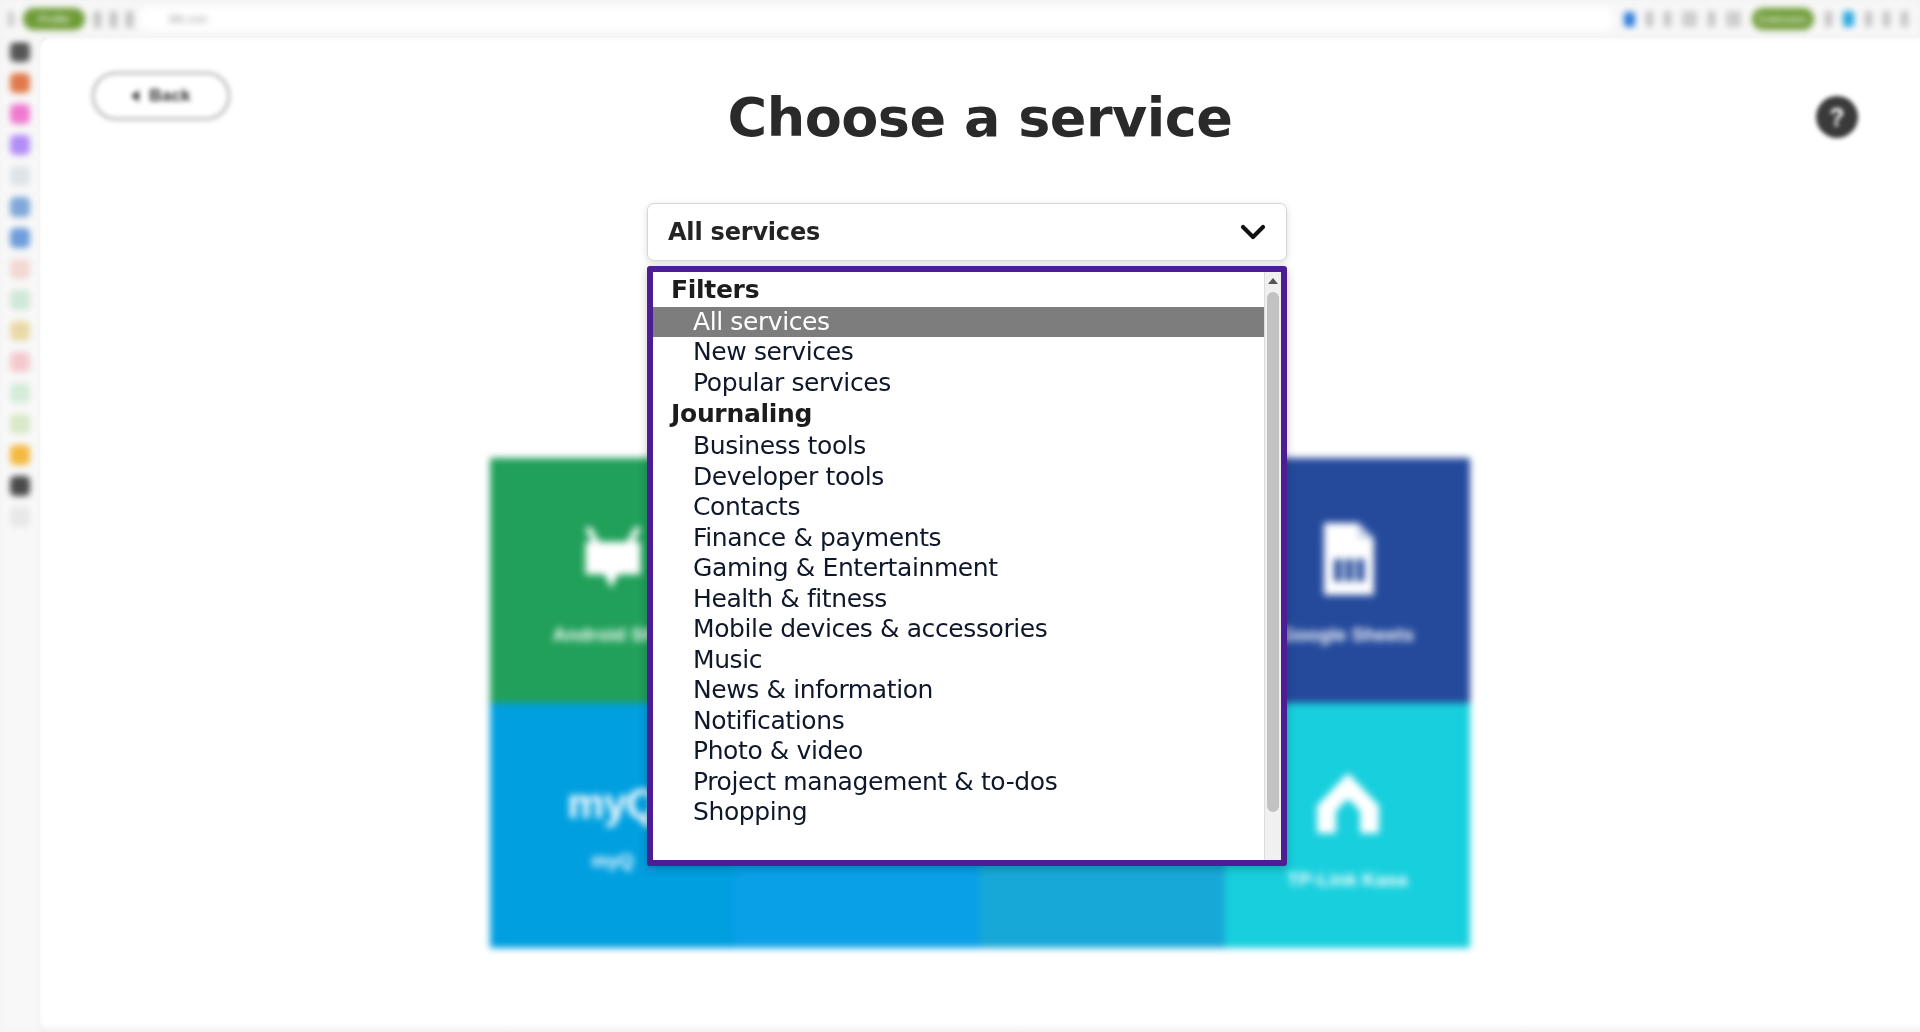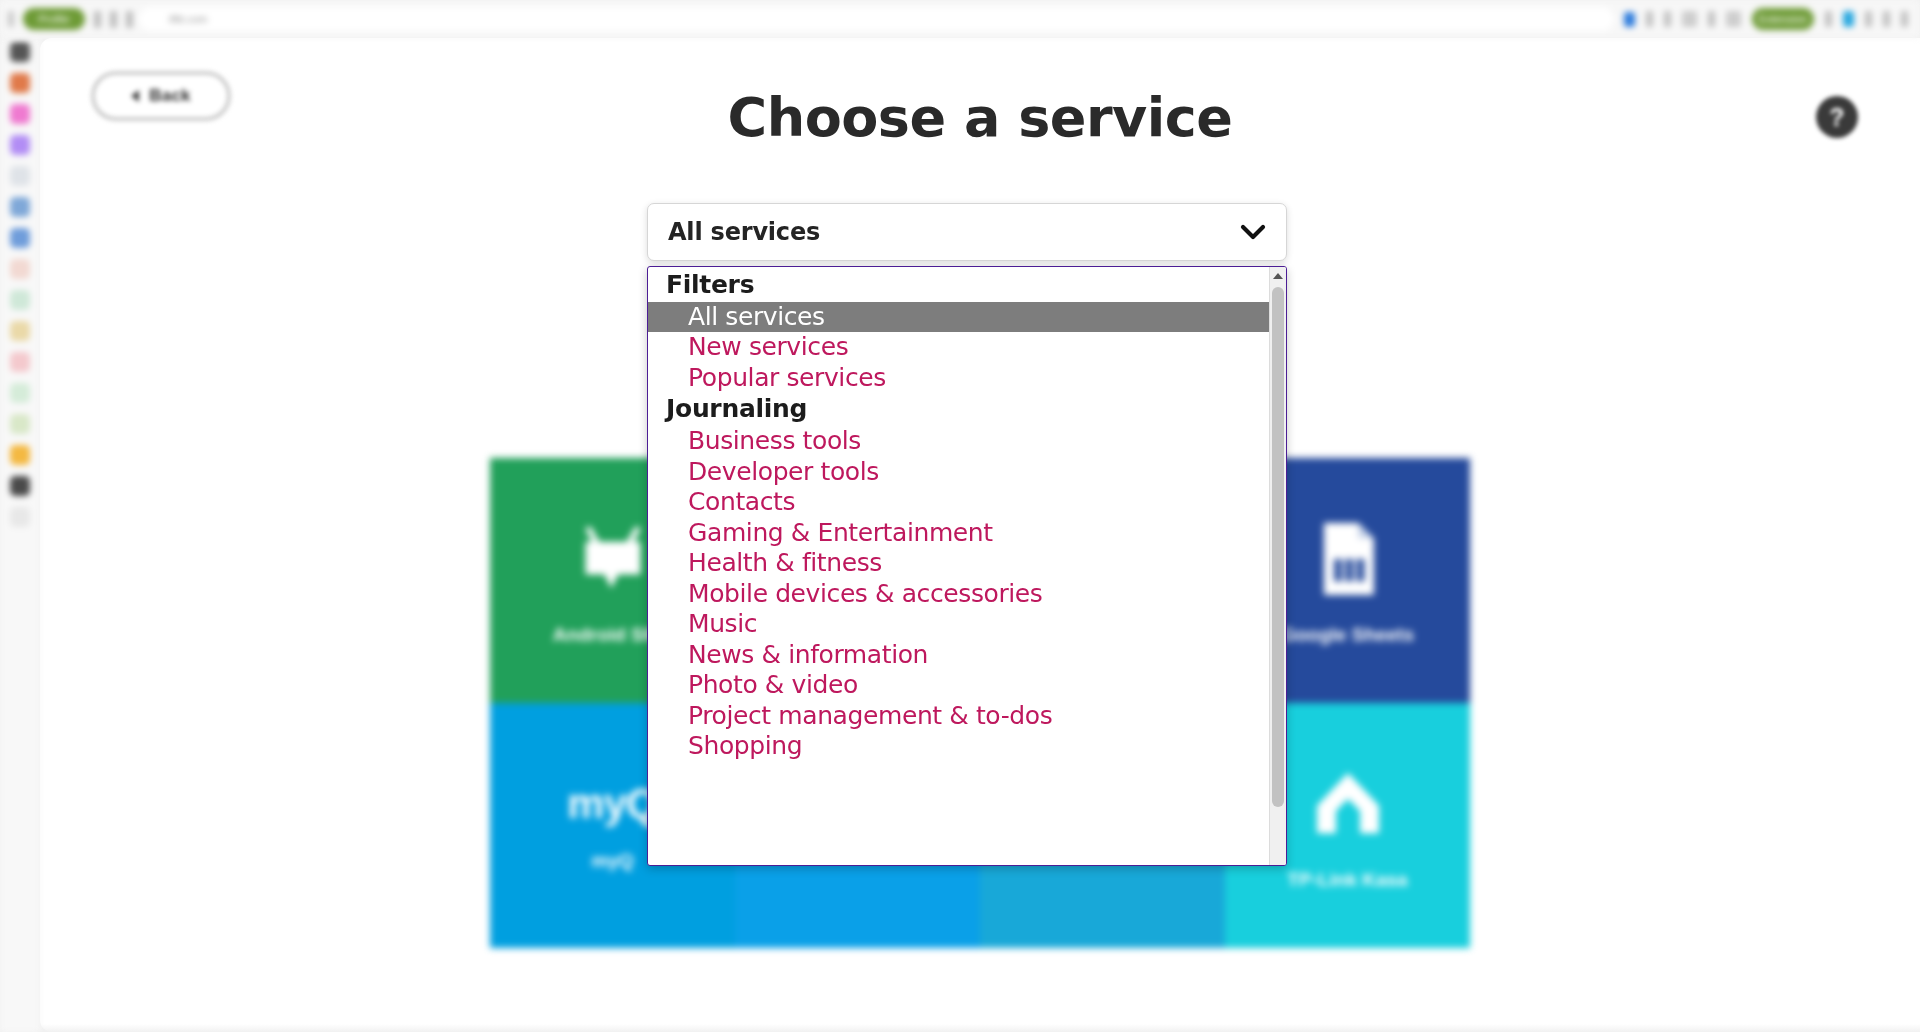--- a/index.html
+++ b/index.html
@@ -277,21 +277,21 @@
   }
   .chevron-down svg { width: 26px; height: 16px; }
 
   .listbox {
     position: absolute;
     top: 63px;
     left: 0;
     width: 640px;
     height: 600px;
     background: #ffffff;
-    border: 1px solid #4c1d95;
+    border: 6px solid #4c1d95;
     border-radius: 3px;
     box-shadow: 0 3px 10px rgba(0,0,0,0.22);
     overflow: hidden;
     display: flex;
   }
   .listbox-inner {
     flex: 1;
     padding-top: 2px;
     overflow: hidden;
   }
@@ -300,21 +300,21 @@
     font-size: 25px;
     font-weight: 800;
     color: #1c1c1c;
     padding: 2px 0 2px 18px;
     font-family: "DejaVu Sans", sans-serif;
     letter-spacing: -0.3px;
     line-height: 1.15;
   }
   .option {
     font-size: 25px;
-    color: #be185d;
+    color: #0f172a;
     padding: 1px 0 1px 40px;
     line-height: 1.14;
     cursor: pointer;
     white-space: nowrap;
     font-family: "DejaVu Sans", sans-serif;
     letter-spacing: -0.4px;
   }
   .option.selected {
     background: #7d7d7d;
     color: #ffffff;
@@ -496,25 +496,27 @@
 
         <div class="group-label">Filters</div>
         <div class="option selected">All services</div>
         <div class="option">New services</div>
         <div class="option">Popular services</div>
 
         <div class="group-label">Journaling</div>
         <div class="option">Business tools</div>
         <div class="option">Developer tools</div>
         <div class="option">Contacts</div>
+        <div class="option">Finance &amp; payments</div>
         <div class="option">Gaming &amp; Entertainment</div>
         <div class="option">Health &amp; fitness</div>
         <div class="option">Mobile devices &amp; accessories</div>
         <div class="option">Music</div>
         <div class="option">News &amp; information</div>
+        <div class="option">Notifications</div>
         <div class="option">Photo &amp; video</div>
         <div class="option">Project management &amp; to-dos</div>
         <div class="option">Shopping</div>
 
       </div>
 
       <div class="lb-scrollbar">
         <div class="lb-arrow-up">
             <i></i>
           </div>

